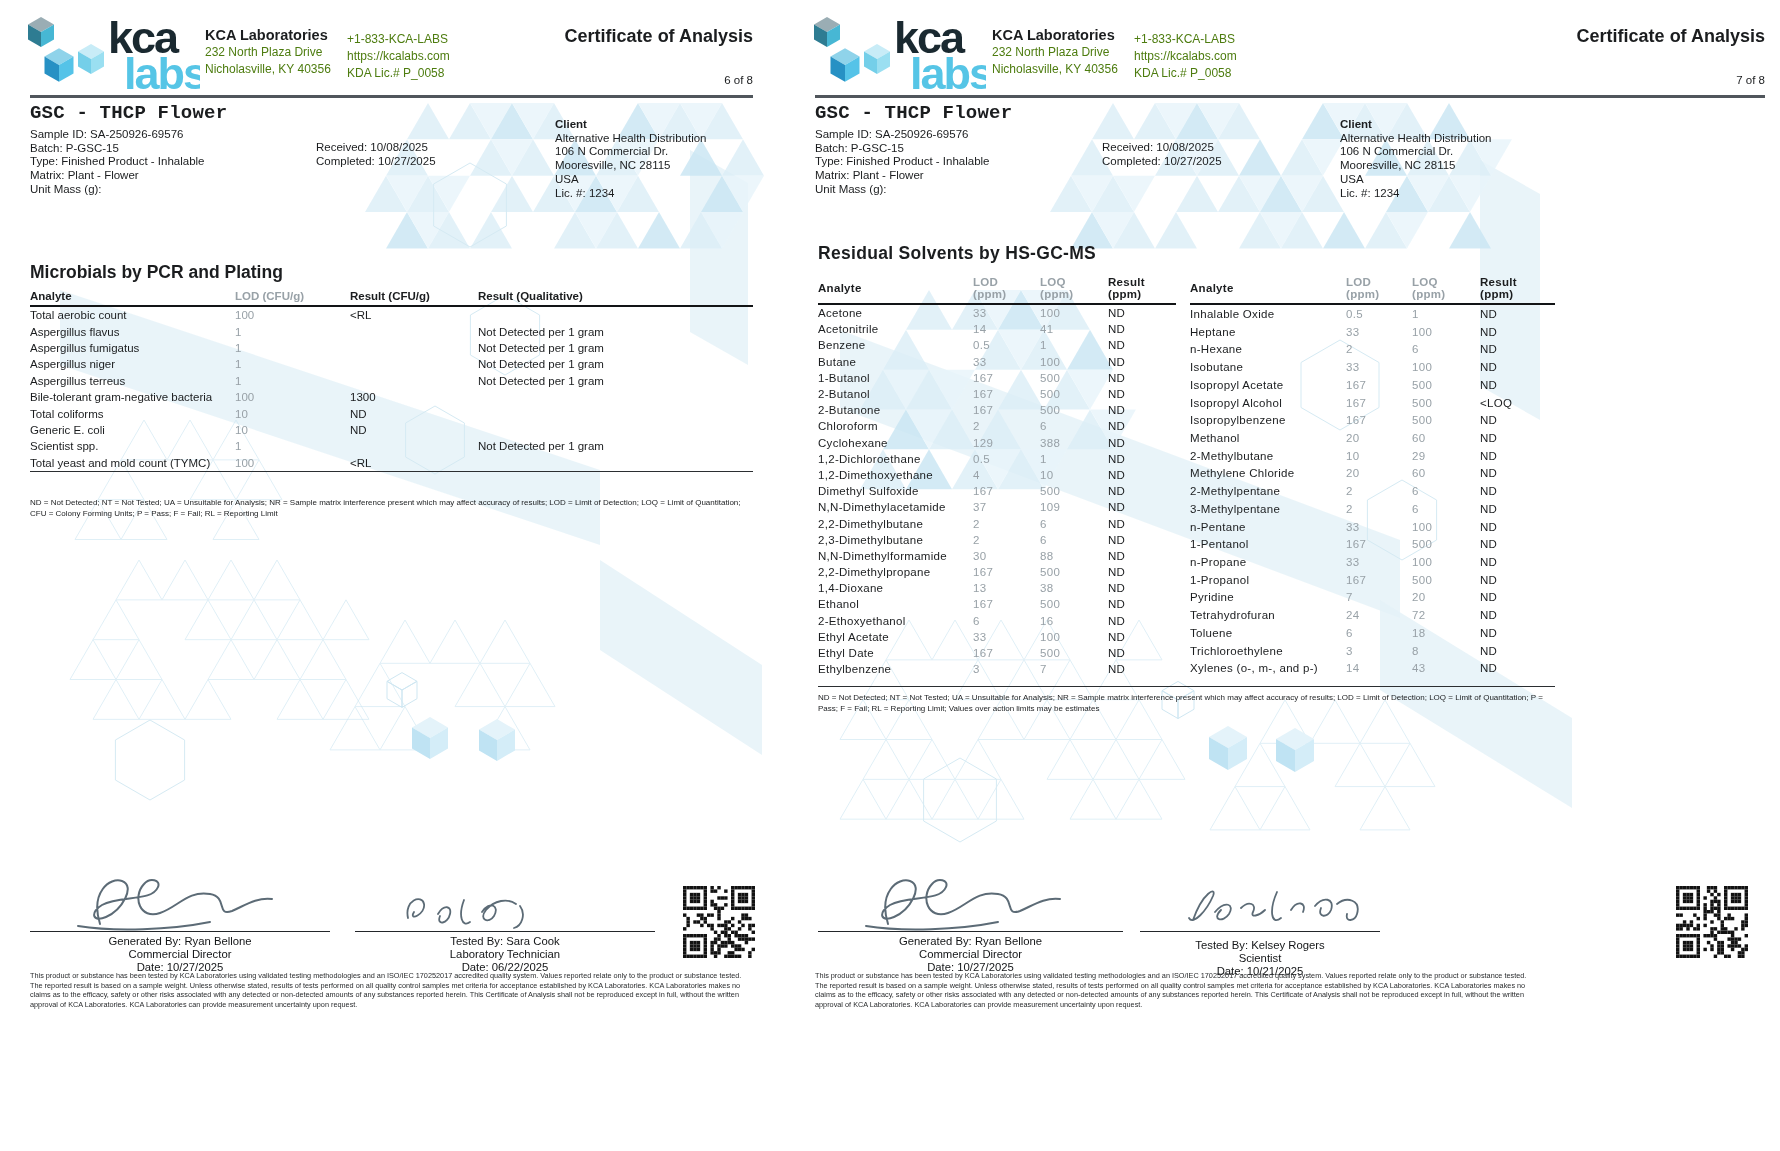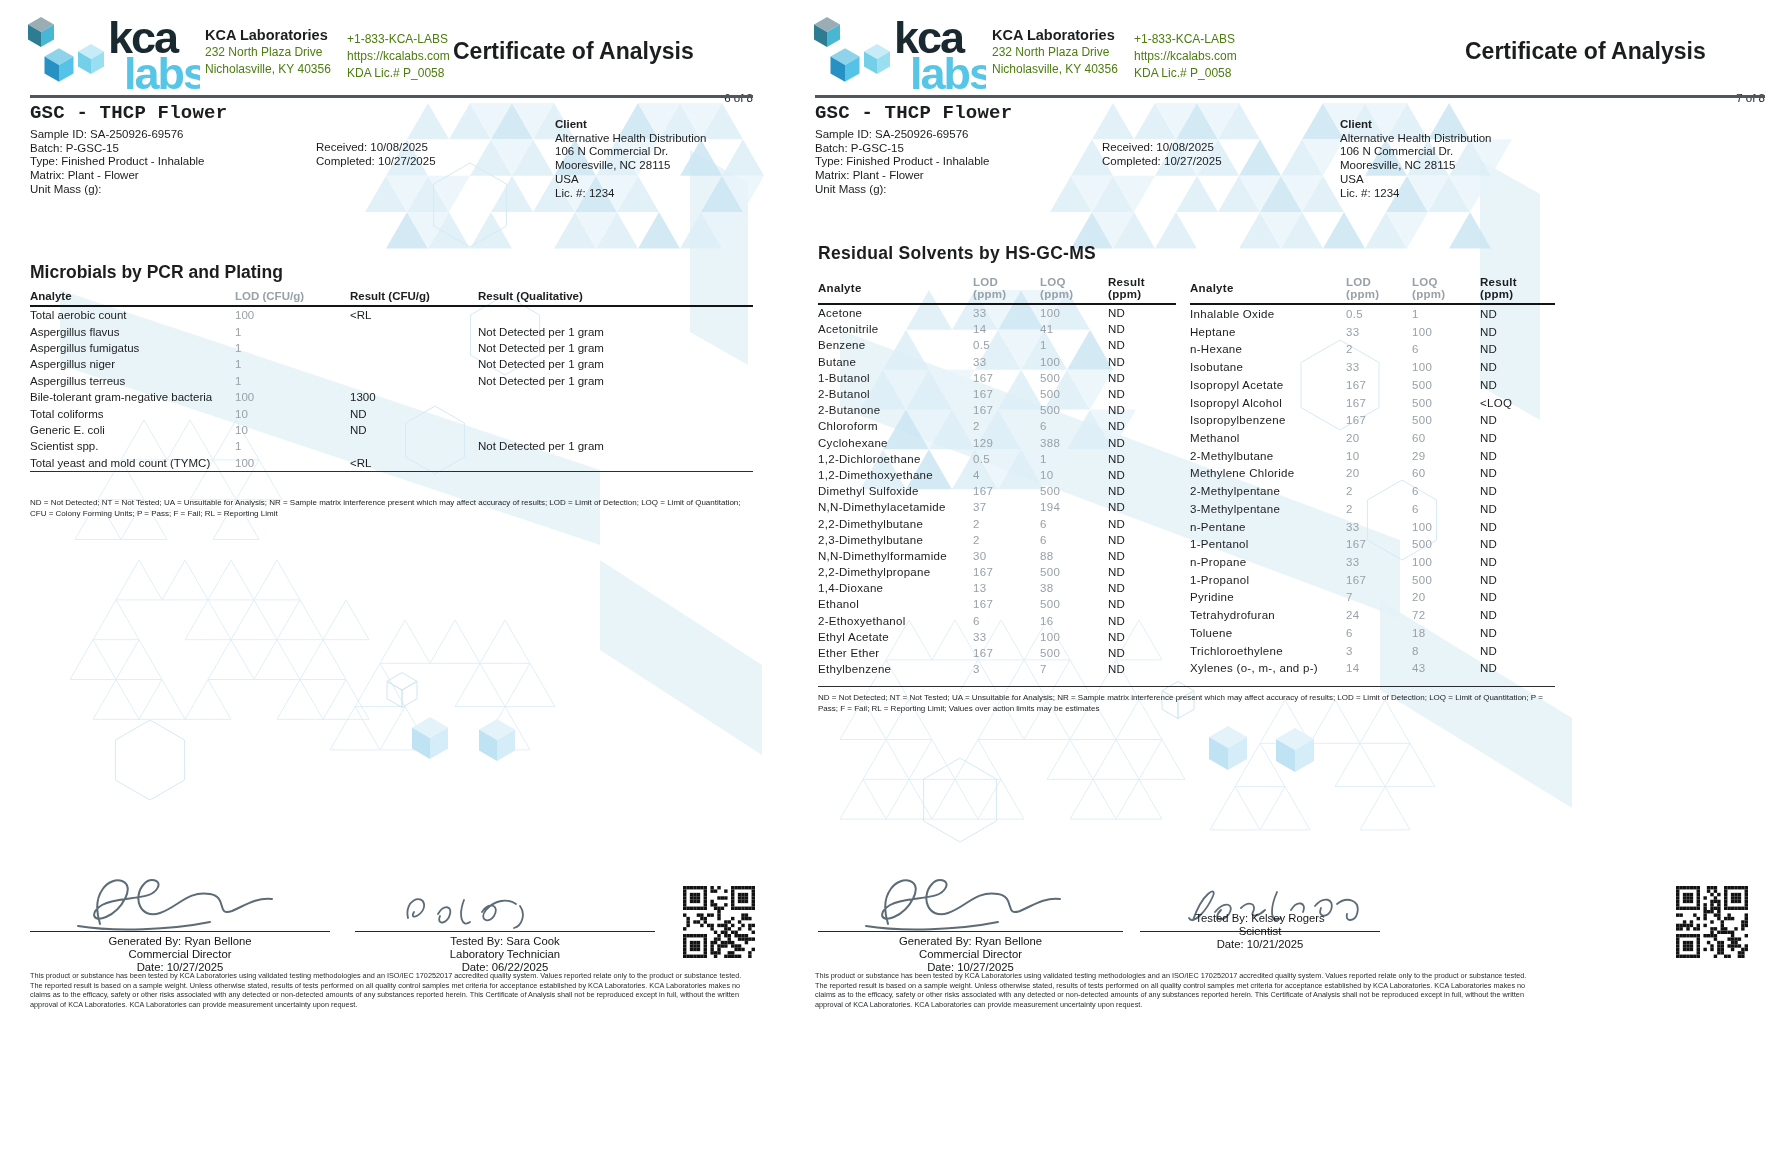--- a/index.html
+++ b/index.html
@@ -6,21 +6,21 @@
   body{
     width:1780px;height:1151px;position:relative;overflow:hidden;background:#ffffff;
     font-family:"Liberation Sans", sans-serif;color:#1b1d1f;
   }
   .page{position:absolute;top:0;height:1151px;padding-left:28px;}
   .abs{position:absolute;}
   .decor{position:absolute;left:0;top:0;pointer-events:none;}
   
   .hd-name{font-weight:bold;font-size:14.5px;line-height:18px;}
   .hd-line{font-size:12px;line-height:17px;color:#4d7c0f;}
-  .cert{font-size:23px;font-weight:bold;margin-top:12px;}
+  .cert{font-size:18px;font-weight:bold;text-align:right;}
   .pnum{font-size:11.5px;text-align:right;}
   .hrule{position:absolute;height:3px;background:#50565c;}
   .logo-kca{font-family:"Liberation Sans",sans-serif;font-weight:bold;}
   
   .title{font-size:19px;font-weight:bold;letter-spacing:.2px;font-family:Liberation Mono, monospace;}
   .info{font-size:11.5px;line-height:13.7px;}
   .client-h{font-weight:bold;}
   .section{font-size:17.5px;font-weight:bold;}
   .mont{letter-spacing:.3px;}
   
@@ -825,21 +825,21 @@
           </tr>
           <tr>
             <td class="an">Dimethyl Sulfoxide</td>
             <td class="num">167</td>
             <td class="num">500</td>
             <td class="res">ND</td>
           </tr>
           <tr>
             <td class="an">N,N-Dimethylacetamide</td>
             <td class="num">37</td>
-            <td class="num">194</td>
+            <td class="num">109</td>
             <td class="res">ND</td>
           </tr>
           <tr>
             <td class="an">2,2-Dimethylbutane</td>
             <td class="num">2</td>
             <td class="num">6</td>
             <td class="res">ND</td>
           </tr>
           <tr>
             <td class="an">2,3-Dimethylbutane</td>
@@ -877,21 +877,21 @@
             <td class="num">16</td>
             <td class="res">ND</td>
           </tr>
           <tr>
             <td class="an">Ethyl Acetate</td>
             <td class="num">33</td>
             <td class="num">100</td>
             <td class="res">ND</td>
           </tr>
           <tr>
-            <td class="an">Ether Ether</td>
+            <td class="an">Ethyl Date</td>
             <td class="num">167</td>
             <td class="num">500</td>
             <td class="res">ND</td>
           </tr>
           <tr>
             <td class="an">Ethylbenzene</td>
             <td class="num">3</td>
             <td class="num">7</td>
             <td class="res">ND</td>
           </tr>
@@ -1065,21 +1065,21 @@
     <div>Generated By: Ryan Bellone</div>
     <div>Commercial Director</div>
     <div>Date: 10/27/2025</div>
   </div>
   <svg class="sig-svg" style="left:385px;top:880px;" width="210" height="50" viewBox="0 0 210 50">
     <g fill="none" stroke="#5c6b76" stroke-width="1.8" stroke-linecap="round">
       <path d="M28,40 C38,12 52,6 48,16 C42,30 28,46 24,38 M50,32 c10,-12 20,-8 14,2 c-6,9 -18,6 -8,-4 M76,28 c8,-8 16,-4 12,4 c-3,6 6,4 12,-2 M112,12 c-8,18 -6,34 4,26 M126,30 c6,-10 16,-8 12,2 M150,26 c8,-10 20,-8 16,4 c-3,8 -14,8 -10,-2 M172,24 c10,-8 24,-4 20,10 c-2,7 -12,9 -10,0"></path>
     </g>
   </svg>
   <div class="sig-line" style="left:360px;top:931px;width:240px;"></div>
-  <div class="sig-text" style="left:360px;top:912px;width:240px;">
+  <div class="sig-text" style="left:360px;top:939px;width:240px;">
     <div>Tested By: Kelsey Rogers</div>
     <div>Scientist</div>
     <div>Date: 10/21/2025</div>
   </div>
   <svg class="qr" style="left:896px;top:886px;" width="72" height="72">
       <rect x="0.00" y="0.00" width="3.43" height="3.43" fill="#121212"></rect>
       <rect x="0.00" y="3.43" width="3.43" height="3.43" fill="#121212"></rect>
       <rect x="0.00" y="6.86" width="3.43" height="3.43" fill="#121212"></rect>
       <rect x="0.00" y="10.29" width="3.43" height="3.43" fill="#121212"></rect>
       <rect x="0.00" y="13.71" width="3.43" height="3.43" fill="#121212"></rect>

